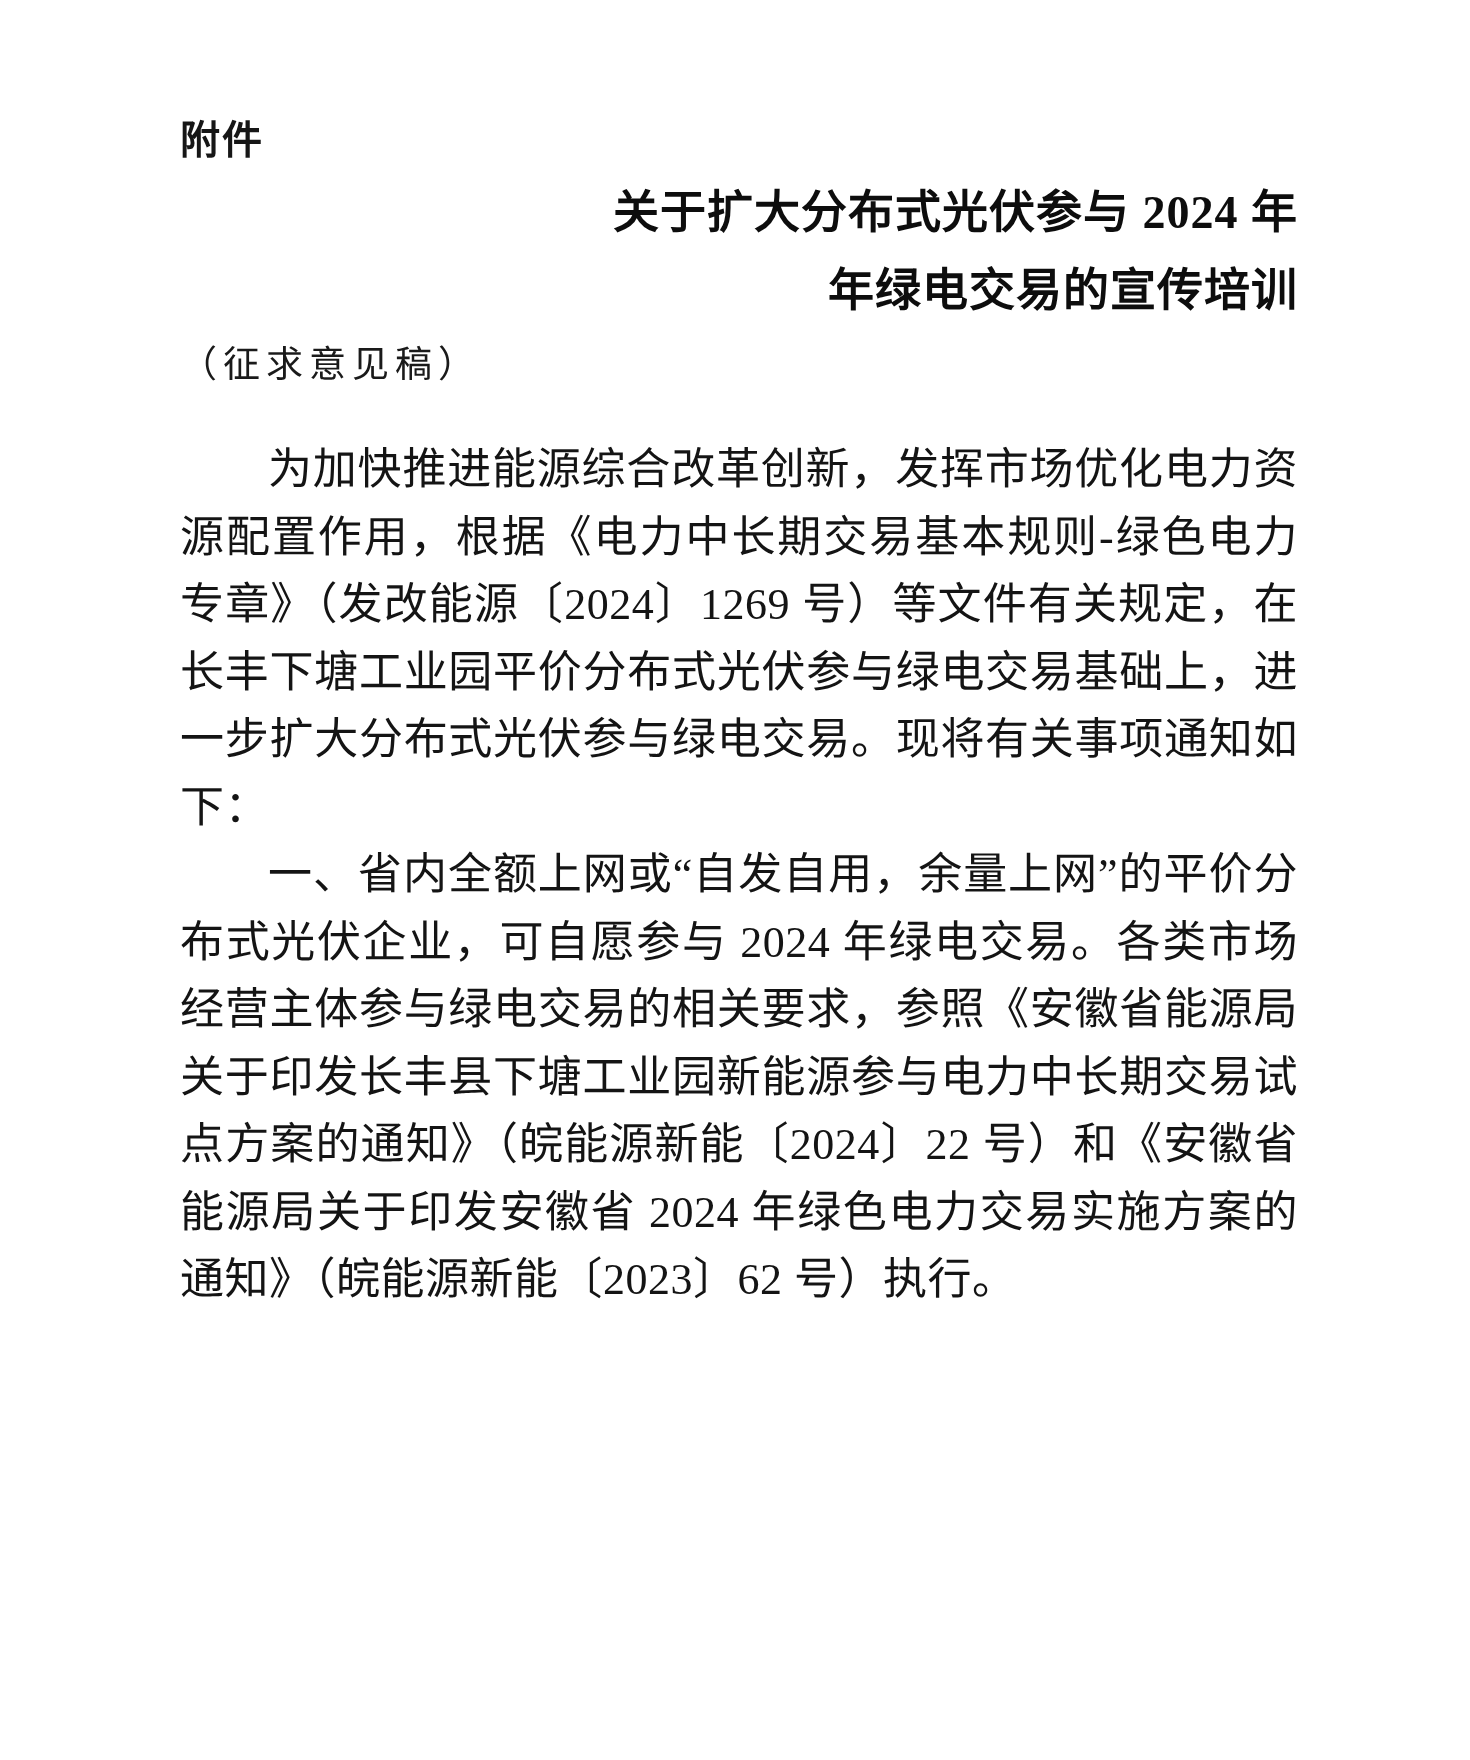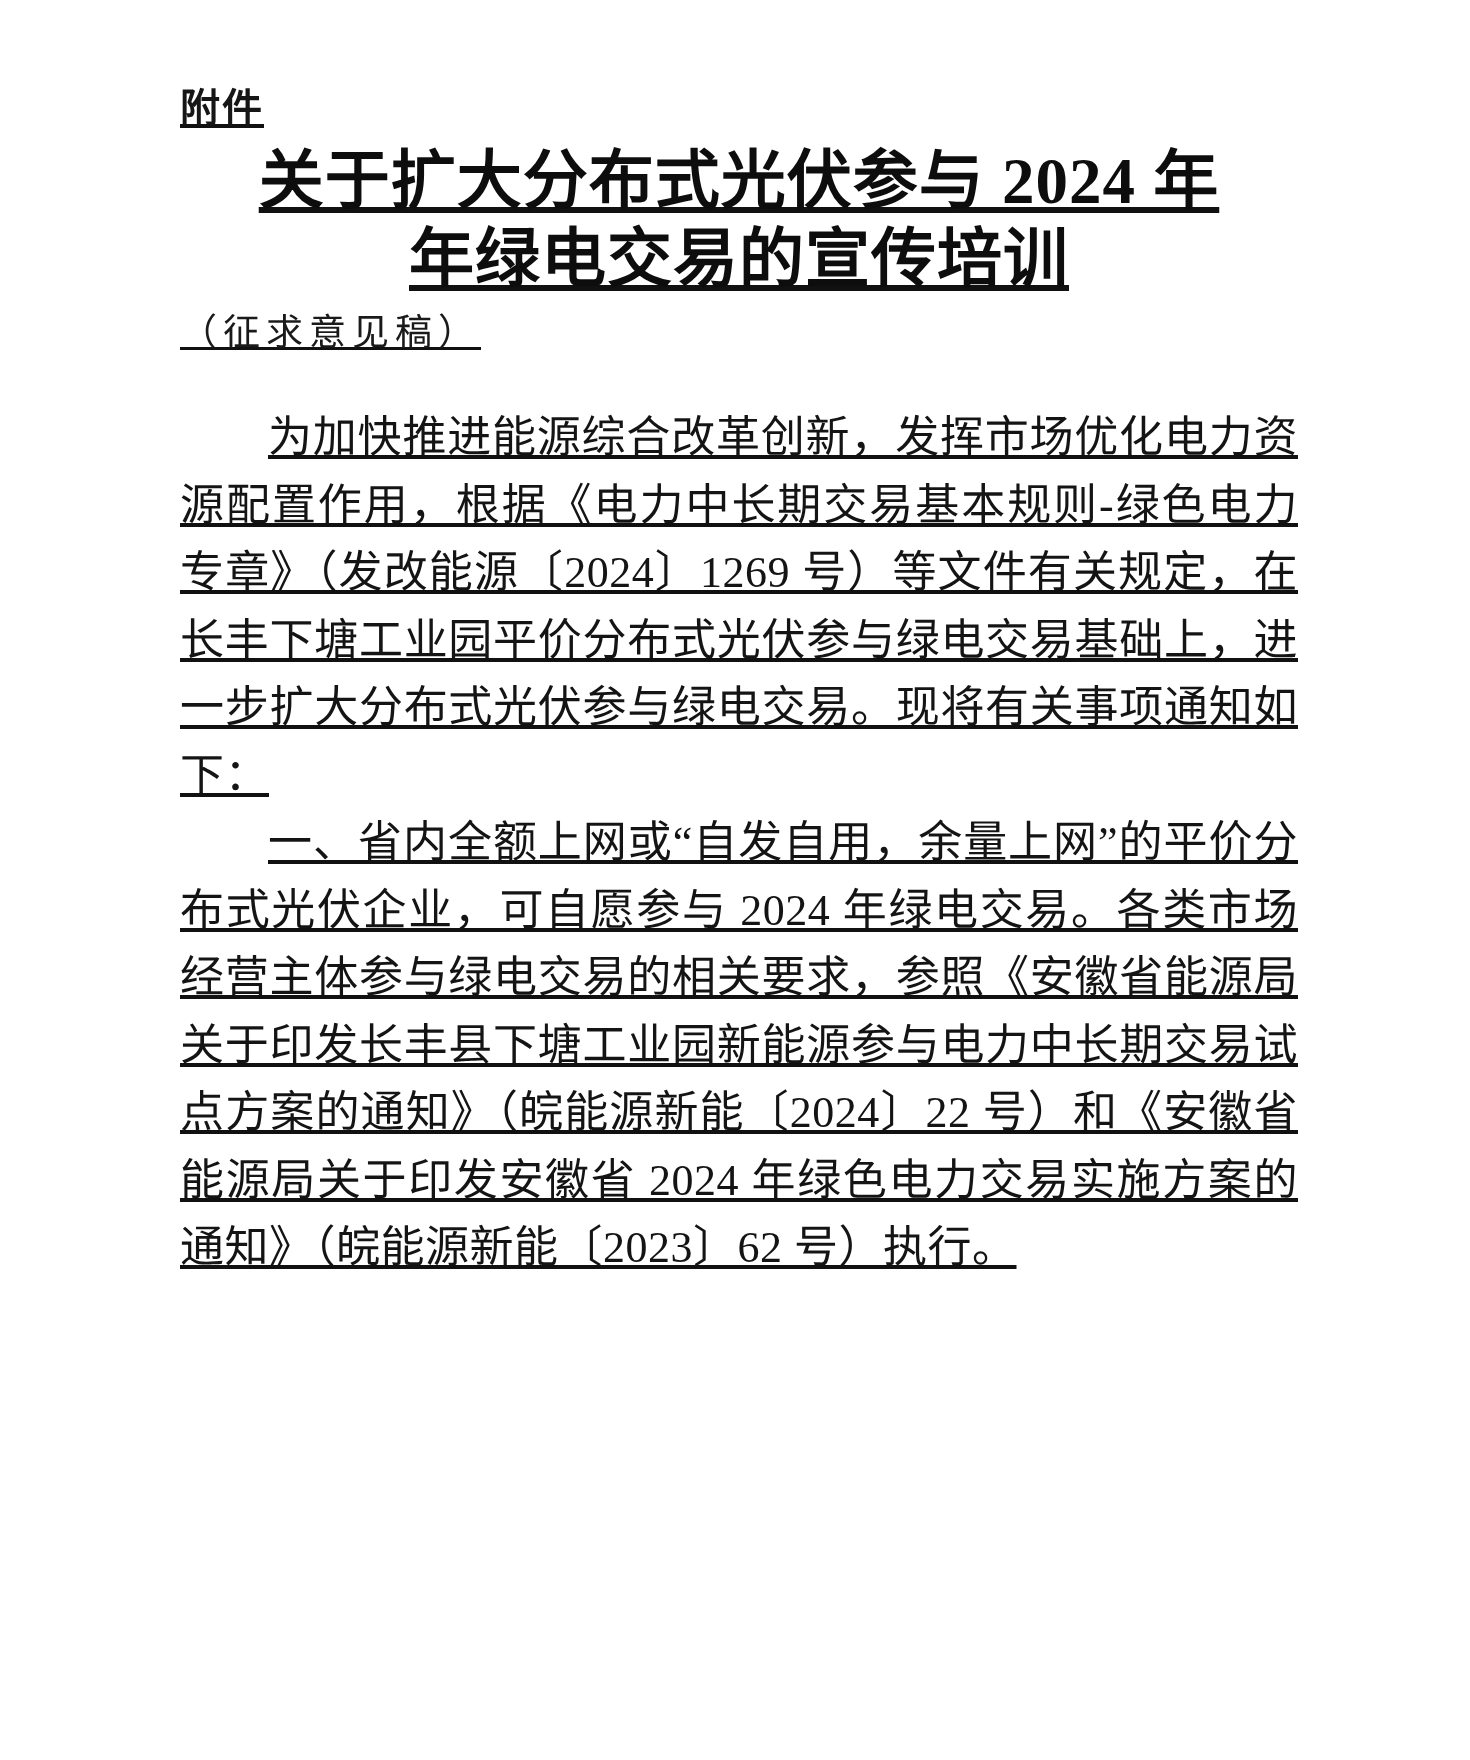--- a/index.html
+++ b/index.html
@@ -7,38 +7,37 @@
     padding: 0;
     background: #ffffff;
   }
   .page {
     position: relative;
     width: 1470px;
     height: 1760px;
     margin: 0 auto;
     background: #ffffff;
     box-sizing: border-box;
-    padding: 88px 172px 0 180px;
+    padding: 120px 172px 0 180px;
     overflow: hidden;
     color: #111111;
-    text-decoration: underline;
   }
   .attachment {
     font-family: "Liberation Sans", "DejaVu Sans", sans-serif;
     font-size: 40px;
     line-height: 40px;
     font-weight: 700;
     color: #161616;
     letter-spacing: 2px;
   }
   .doc-title {
     margin: 14px 0 0 0;
-    text-align: center;
+    text-align: right;
     font-family: "Liberation Serif", "DejaVu Serif", serif;
-    font-size: 65px;
+    font-size: 46px;
     line-height: 78px;
     font-weight: 700;
     color: #0d0d0d;
     letter-spacing: 1px;
   }
   .doc-title .title-line {
     display: block;
   }
   .doc-subtitle {
     margin-top: 13px;

